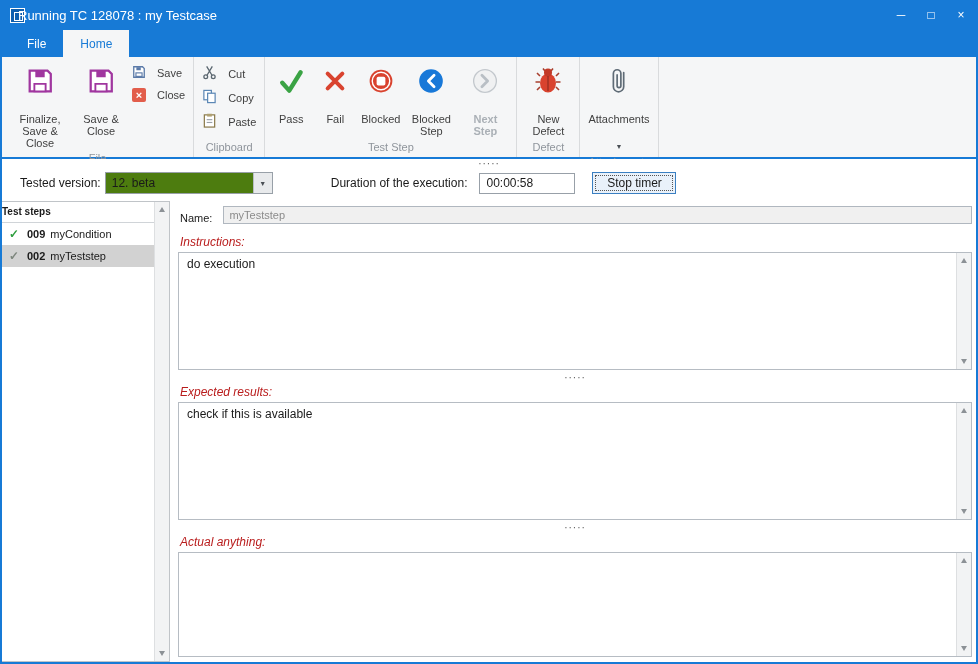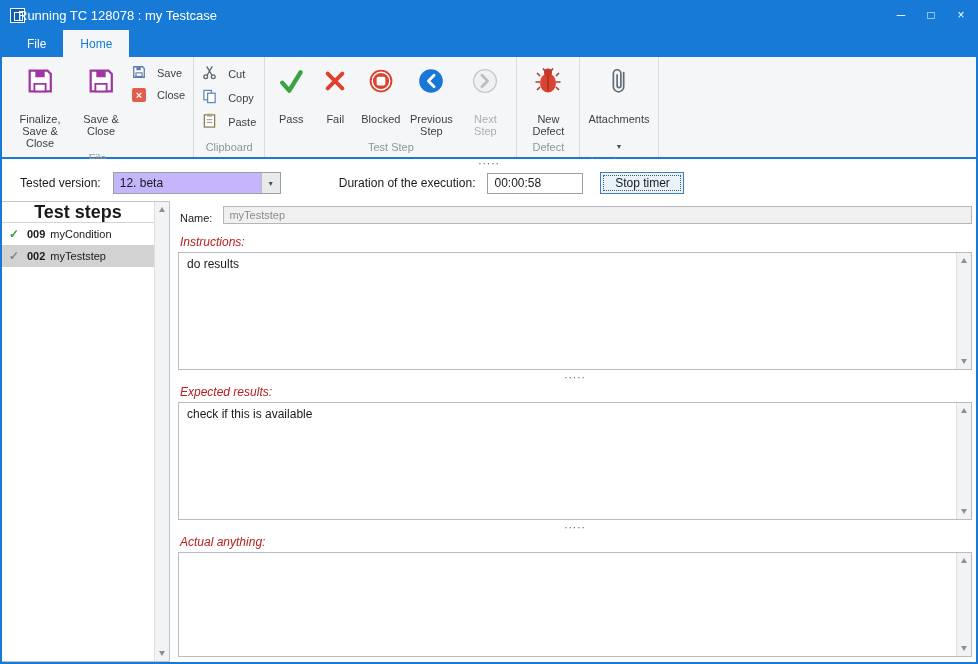--- a/index.html
+++ b/index.html
@@ -25,49 +25,49 @@
   
   .ribbon { height: 102px; background: #f5f6f7; border-bottom: 2px solid #177ad6; display: flex; flex: none; }
   .rgroup { display: flex; flex-direction: column; border-right: 1px solid #d9dbdd; padding: 2px 2px 0 2px; }
   .rgroup-content { flex: 1; display: flex; align-items: flex-start; padding: 2px 2px; }
   .rgroup-label { height: 16px; text-align: center; font-size: 11px; color: #8f959c; padding-bottom: 2px; }
   .rbtn-lg { display: flex; flex-direction: column; align-items: center; padding: 3px 4px 1px; font-size: 11px;
              line-height: 12px; text-align: center; color: #3f3f3f; min-width: 44px; cursor: default; gap: 15px; }
   .rbtn-lg .ic { height: 34px; display: flex; align-items: center; justify-content: center; }
   .rbtn-lg.w66 { max-width: 68px; }
   .rbtn-lg.w52 { max-width: 54px; }
-  .rbtn-lg.disabled { color: #aab0b6; }
+  .rbtn-lg.disabled { color: #aab0b6; font-weight: bold; }
   .small-col { display: flex; flex-direction: column; gap: 7px; padding: 4px 4px; }
   .rbtn-sm { display: flex; align-items: center; gap: 11px; font-size: 11px; color: #3f3f3f; cursor: default; white-space: nowrap; }
   .close-box { width: 14px; height: 14px; background: #e25d4b; color: #fff; border-radius: 2px; font-size: 11px;
                font-weight: bold; display: flex; align-items: center; justify-content: center; line-height: 1; }
   .dd-arrow { font-size: 7px; color: #4a4f55; margin-top: 1px; }
 
   
   .toolbar { height: 42px; position: relative; flex: none; background: #fff; }
   .toolbar-dots { position: absolute; top: 0px; left: 0; right: 0; text-align: center; color: #555; font-size: 10px;
                   letter-spacing: 1px; line-height: 10px; cursor: default; }
   .toolbar-controls { display: flex; align-items: center; padding: 13px 0 0 18px; font-size: 12px; color: #1a1a1a; }
-  .combo { width: 168px; height: 22px; border: 1px solid #98a0a8; background: #c4b5fd; display: flex; margin-left: 12px; cursor: default; }
+  .combo { width: 168px; height: 22px; border: 1px solid #98a0a8; background: #4d7c0f; display: flex; margin-left: 4px; cursor: default; }
   .combo-text { flex: 1; padding-left: 6px; font-size: 12px; line-height: 20px; color: #1a1a1a; }
   .combo-btn { width: 19px; background: #e8eaec; border-left: 1px solid #b8bec4; display: flex; align-items: center; justify-content: center; }
   .combo-btn span { font-size: 7px; color: #4a4f55; }
   .duration-label { margin-left: 58px; }
   .duration-input { width: 96px; height: 21px; border: 1px solid #98a0a8; font-family: "Liberation Sans", sans-serif;
                     font-size: 12px; padding-left: 6px; margin-left: 12px; color: #1a1a1a; }
   .stop-timer { width: 84px; height: 22px; margin-left: 17px; background: #e9f1fa; border: 1px solid #3a7fc1;
                 font-family: "Liberation Sans", sans-serif; font-size: 12px; color: #1a1a1a;
                 outline: 1px dotted #555; outline-offset: -4px; cursor: default; }
 
   
   .content { flex: 1; display: flex; min-height: 0; }
 
   .left-panel { width: 168px; flex: none; border: 1px solid #c0c4c8; border-left: none; display: flex; background: #fff; }
   .steps-col { flex: 1; display: flex; flex-direction: column; min-width: 0; }
-  .steps-header { height: 21px; font-size: 18px; font-weight: bold; text-align: center; line-height: 20px;
+  .steps-header { height: 21px; font-size: 10px; font-weight: bold; text-align: left; line-height: 20px;
                   border-bottom: 1px solid #d0d4d8; color: #1a1a1a; }
   .step-row { height: 22px; display: flex; align-items: center; padding-left: 7px; gap: 5px; font-size: 11px; color: #1a1a1a; cursor: default; }
   .step-row.selected { background: #d2d2d2; }
   .step-check { font-weight: bold; font-size: 12px; width: 13px; }
   .step-check.green { color: #2e9e3e; }
   .step-check.gray { color: #7d867d; }
   .step-num { font-weight: bold; }
   .steps-filler { flex: 1; }
 
   .vscroll { width: 15px; background: #f2f3f4; border-left: 1px solid #dddfe1; display: flex; flex-direction: column; justify-content: space-between; flex: none; }
@@ -223,21 +223,21 @@
           </span>
           <span>Blocked</span>
         </div>
         <div class="rbtn-lg w52">
           <span class="ic">
             <svg width="28" height="28" viewBox="0 0 32 32">
                 <circle cx="16" cy="16" r="13.5" fill="#1878d8"></circle>
                 <path d="M19.5 9.5 L13 16 l6.5 6.5" fill="none" stroke="#fff" stroke-width="3.2" stroke-linecap="round" stroke-linejoin="round"></path>
               </svg>
           </span>
-          <span>Previous Step</span>
+          <span>Blocked Step</span>
         </div>
         <div class="rbtn-lg w52 disabled">
           <span class="ic">
             <svg width="28" height="28" viewBox="0 0 32 32">
                 <circle cx="16" cy="16" r="13" fill="#f0f1f2" stroke="#c3c8cd" stroke-width="1.5"></circle>
                 <path d="M12.5 9.5 L19 16 l-6.5 6.5" fill="none" stroke="#b9bfc5" stroke-width="3.2" stroke-linecap="round" stroke-linejoin="round"></path>
               </svg>
           </span>
           <span>Next Step</span>
         </div>
@@ -325,21 +325,21 @@
 
     <div class="main">
 
       <div class="name-row">
         <span class="name-label">Name:</span>
         <input class="name-input" type="text" readonly="" value="myTeststep" style="">
       </div>
 
       <div class="section-label">Instructions:</div>
       <div class="tbox h118">
-        <div class="tbox-text">do results</div>
+        <div class="tbox-text">do execution</div>
         <div class="vscroll">
           <div class="scroll-btn">
               <span class="tri-up"></span>
             </div>
           <div class="scroll-btn">
               <span class="tri-down"></span>
             </div>
         </div>
       </div>
 

